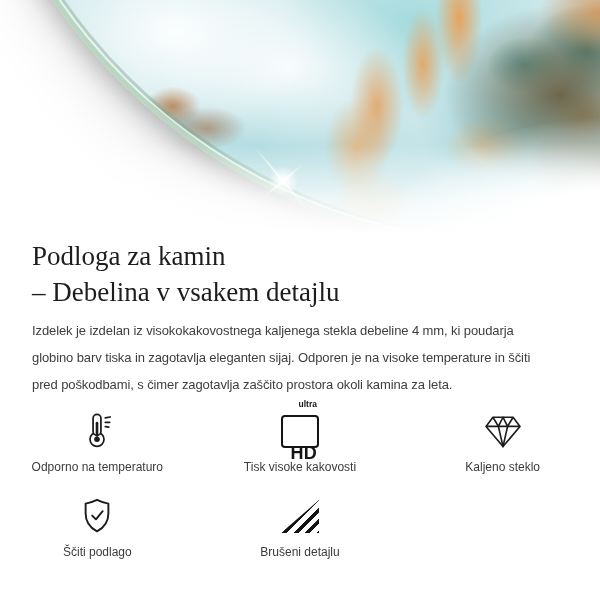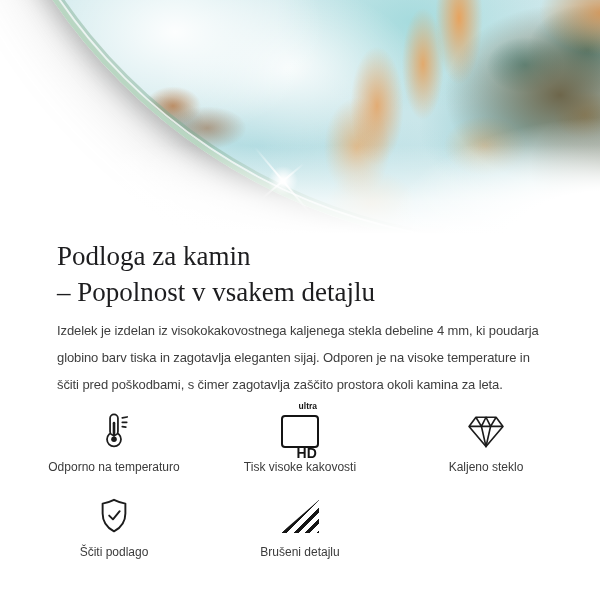--- a/index.html
+++ b/index.html
@@ -70,21 +70,21 @@
     background: linear-gradient(90deg, rgba(255,255,255,0), rgba(255,255,255,0.95) 45%, rgba(255,255,255,0.95) 55%, rgba(255,255,255,0));
     transform: rotate(50deg);
   }
   .sparkle .ray2 {
     position: absolute; left: -27px; top: -1px; width: 54px; height: 2px;
     background: linear-gradient(90deg, rgba(255,255,255,0), rgba(255,255,255,0.9) 45%, rgba(255,255,255,0.9) 55%, rgba(255,255,255,0));
     transform: rotate(-40deg);
   }
 
   
-  .content { padding: 0 57px; }
+  .content { padding: 0 32px; }
   .title {
     margin-top: 4px;
     font-family: "Liberation Serif", serif;
     font-size: 27px; line-height: 36px; font-weight: 400;
     color: #1d1d1f;
   }
   .desc {
     margin-top: 7px;
     font-size: 13px; line-height: 27px;
     letter-spacing: -0.1px;
@@ -109,21 +109,21 @@
   }
   svg.ic { display: block; }
 
   .uhd {
     width: 34px; height: 29px;
     border: 2.5px solid #141414; border-radius: 4px;
     display: flex; flex-direction: column; align-items: flex-end; justify-content: center;
     color: #141414; line-height: 1; gap: 34px;
   }
   .uhd .u-top { font-size: 8.5px; font-weight: 700; }
-  .uhd .u-bottom { font-size: 14px; font-weight: 700; margin-top: 1px; letter-spacing: 0.2px; }
+  .uhd .u-bottom { font-size: 18px; font-weight: 700; margin-top: 1px; letter-spacing: 0.2px; }
 
   .bevel {
     width: 38px; height: 34px;
     clip-path: polygon(0 100%, 100% 100%, 100% 3%);
     background: repeating-linear-gradient(135deg, #151515 0 3.5px, rgba(0,0,0,0) 3.5px 8.2px);
   }
 </style>
 </head>
 <body>
 
@@ -135,21 +135,21 @@
       <div class="ray1"></div>
       <div class="ray2"></div>
       <div class="glow"></div>
     </div>
     <div class="hero-fade"></div>
   </div>
 
   <div class="content">
     <h1 class="title" style="margin:4px 0 0 0; font-weight:400;">
       <div>Podloga za kamin</div>
-      <div>– Popolnost v vsakem detajlu</div>
+      <div>– Debelina v vsakem detajlu</div>
     </h1>
 
     <p class="desc" style="margin-bottom:0;">Izdelek je izdelan iz visokokakovostnega kaljenega stekla debeline 4 mm, ki poudarja globino barv tiska in zagotavlja eleganten sijaj. Odporen je na visoke temperature in ščiti pred poškodbami, s čimer zagotavlja zaščito prostora okoli kamina za leta.</p>
 
     <div class="features">
 
       <div class="feature">
         <div class="icon-wrap">
           <svg class="ic" viewBox="0 0 48 48" width="42" height="42">
             <g fill="none" stroke="#1c1c1c" stroke-width="2" stroke-linecap="round">

